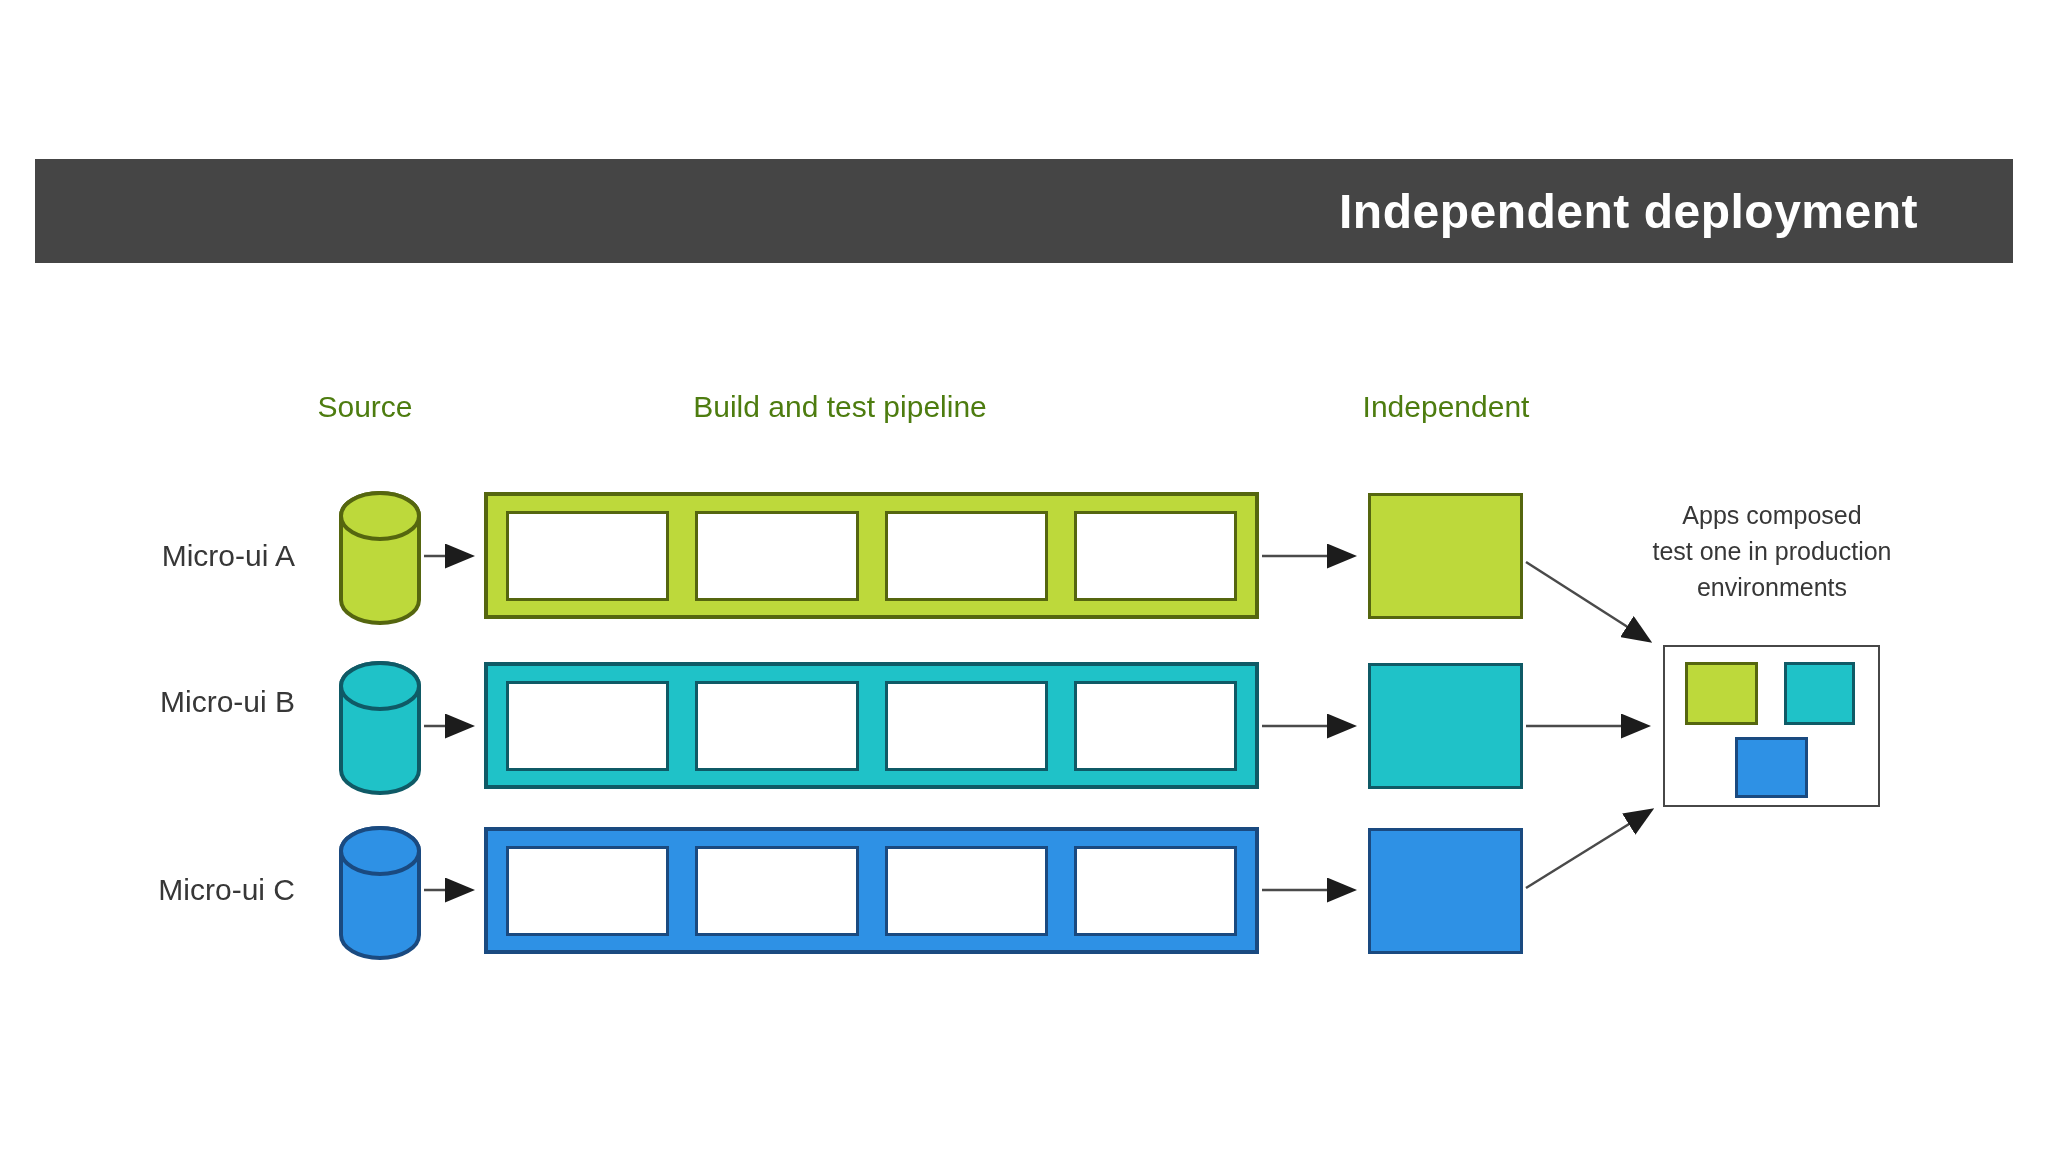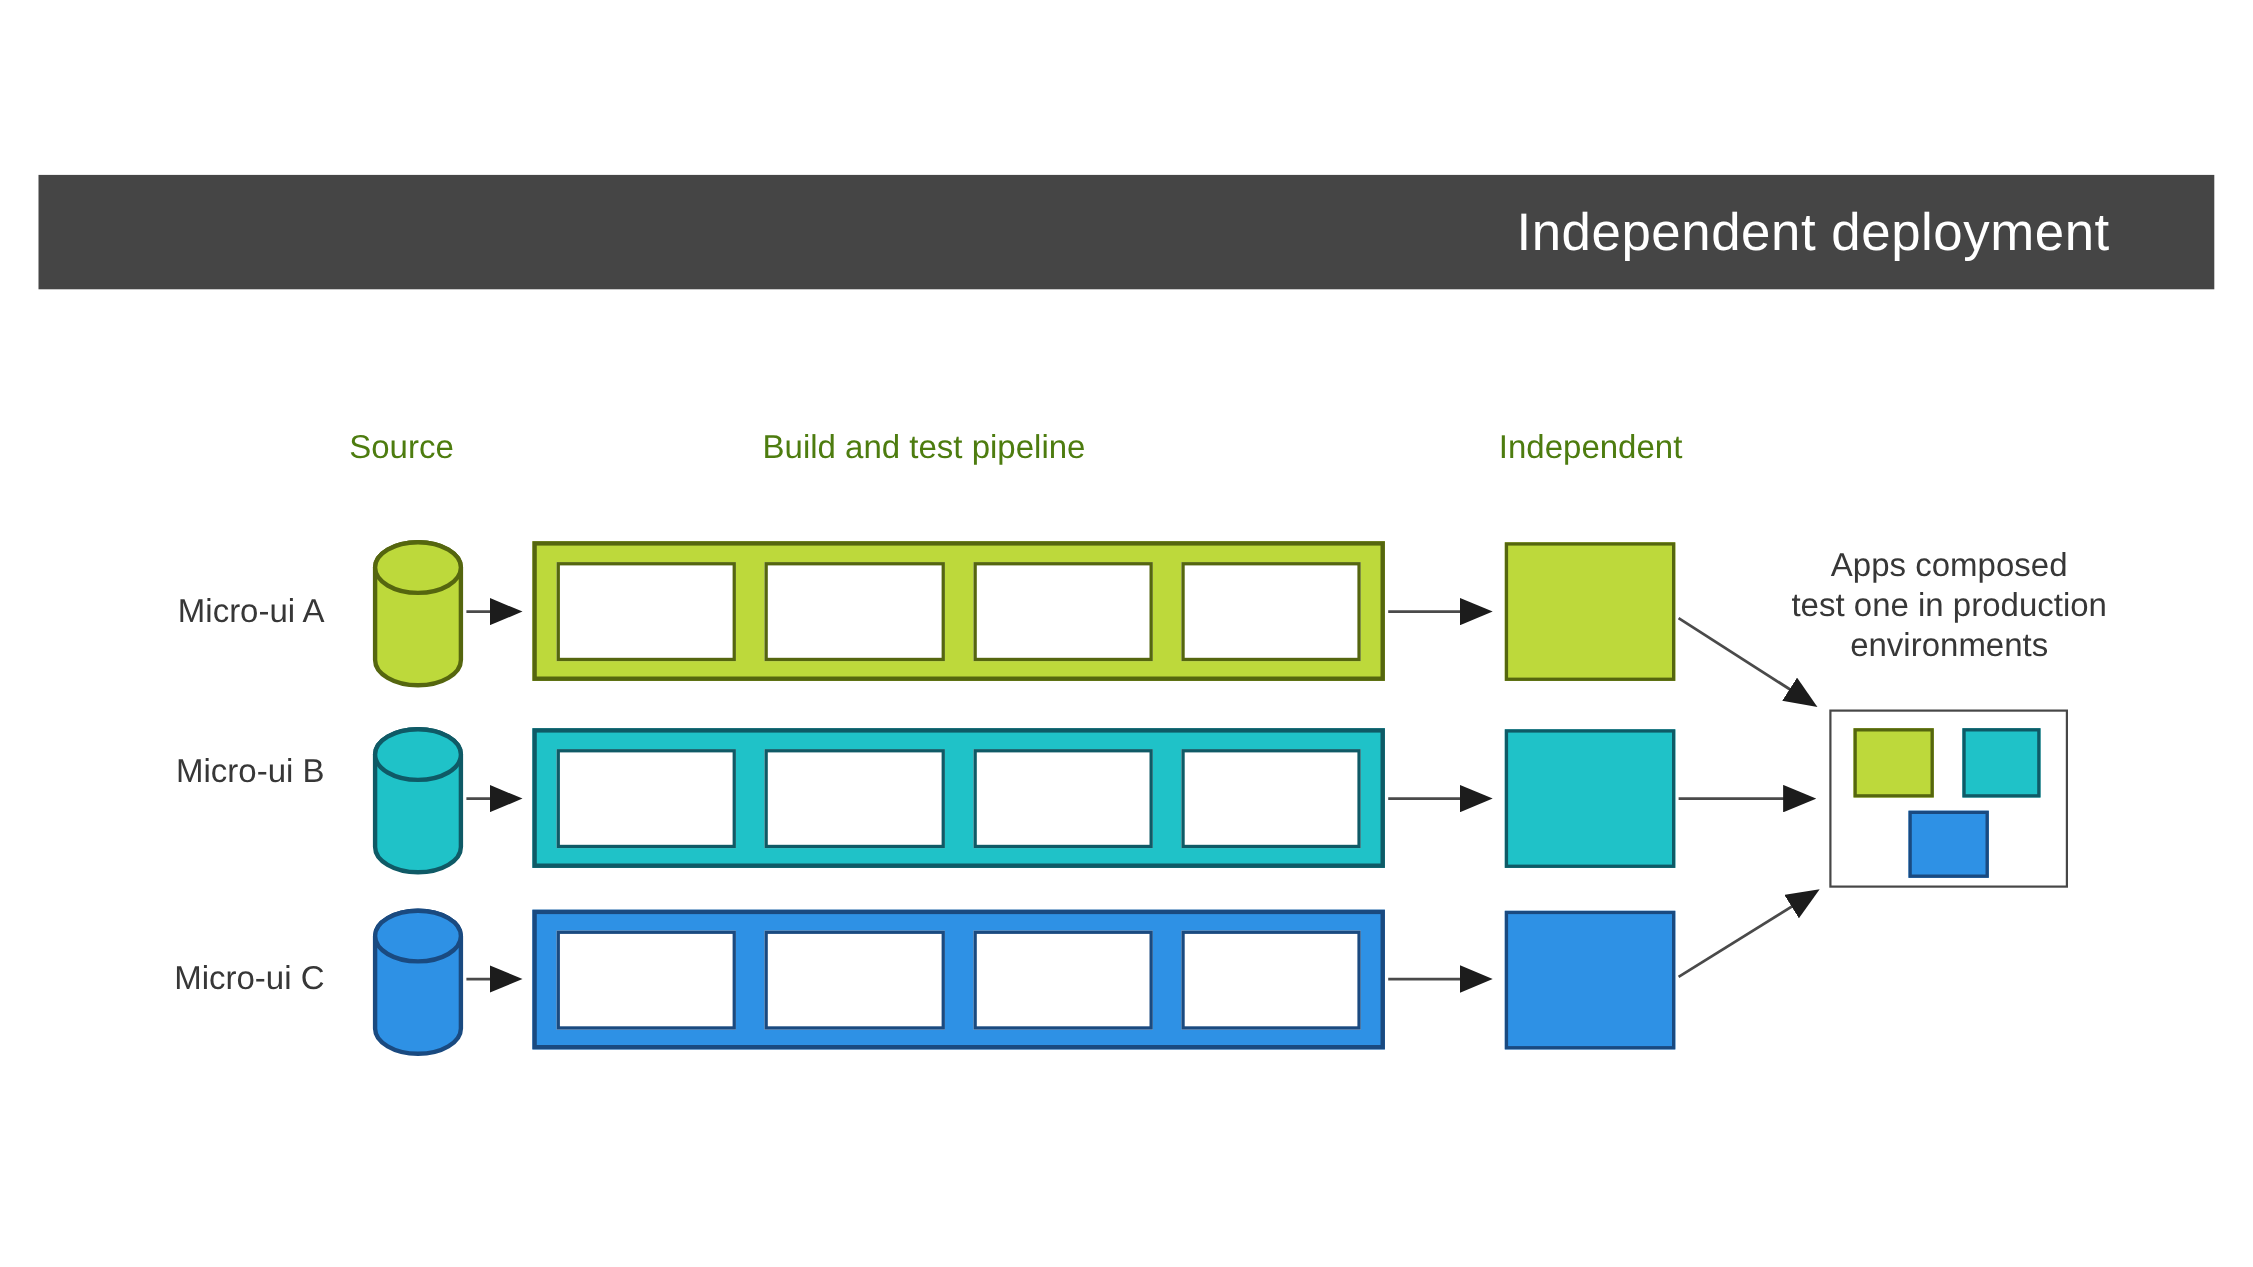--- a/index.html
+++ b/index.html
@@ -12,21 +12,21 @@
     overflow: hidden;
   }
   .titlebar {
     position: absolute; left: 35px; top: 159px;
     width: 1978px; height: 104px;
     background: var(--bar, #454545);
     display: flex; align-items: center; justify-content: flex-end;
     padding-right: 95px;
   }
   .titlebar .title {
-    color: #ffffff; font-size: 48px; font-weight: normal;
+    color: #ffffff; font-size: 48px; font-weight: bold;
     letter-spacing: 0.5px; white-space: nowrap;
   }
   .colhead {
     position: absolute; top: 390px; transform: translateX(-50%);
     font-size: 30px; color: #4d7c0f; white-space: nowrap;
   }
   .row-label {
     position: absolute; left: 105px; width: 190px;
     text-align: right; transform: translateY(-50%);
     font-size: 30px; color: #373737; white-space: nowrap;
@@ -40,21 +40,21 @@
   .stage {
     flex: 1; height: 90px; background: #ffffff;
     border: 3px solid var(--stroke);
   }
   .production {
     position: absolute; left: 1368px; width: 155px; height: 126px;
     background: var(--fill); border: 3px solid var(--stroke);
   }
   .annotation {
     position: absolute; left: 1572px; top: 497px; width: 400px;
-    text-align: center; font-size: 30px; line-height: 36px; color: #373737;
+    text-align: center; font-size: 25px; line-height: 36px; color: #373737;
   }
   .composed-box {
     position: absolute; left: 1663px; top: 645px;
     width: 217px; height: 162px;
     background: #ffffff; border: 2px solid #474747;
   }
   .mini-square { position: absolute; background: var(--fill); border: 3px solid var(--stroke); }
   .mini-a { left: 20px;  top: 15px; width: 73px; height: 63px; }
   .mini-b { left: 119px; top: 15px; width: 71px; height: 63px; }
   .mini-c { left: 70px;  top: 90px; width: 73px; height: 61px; }

